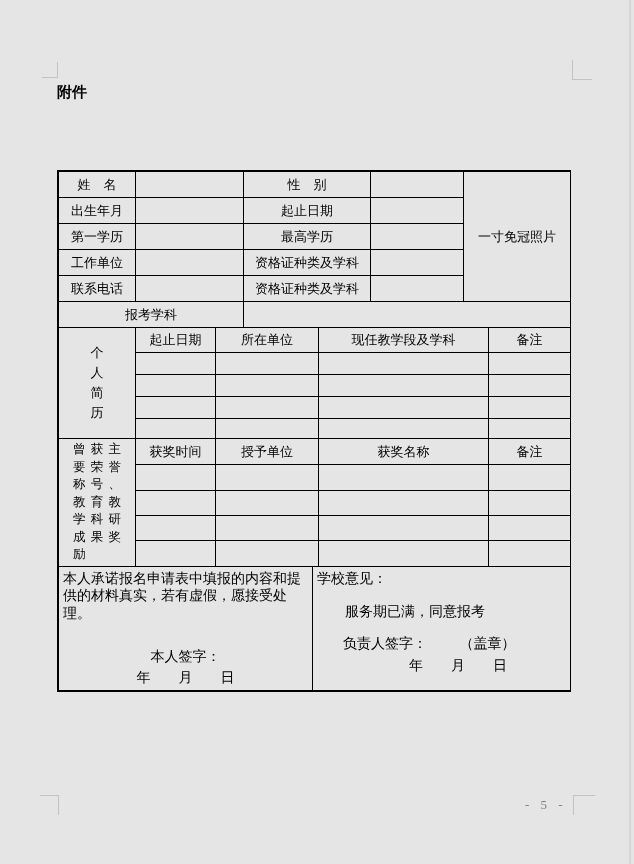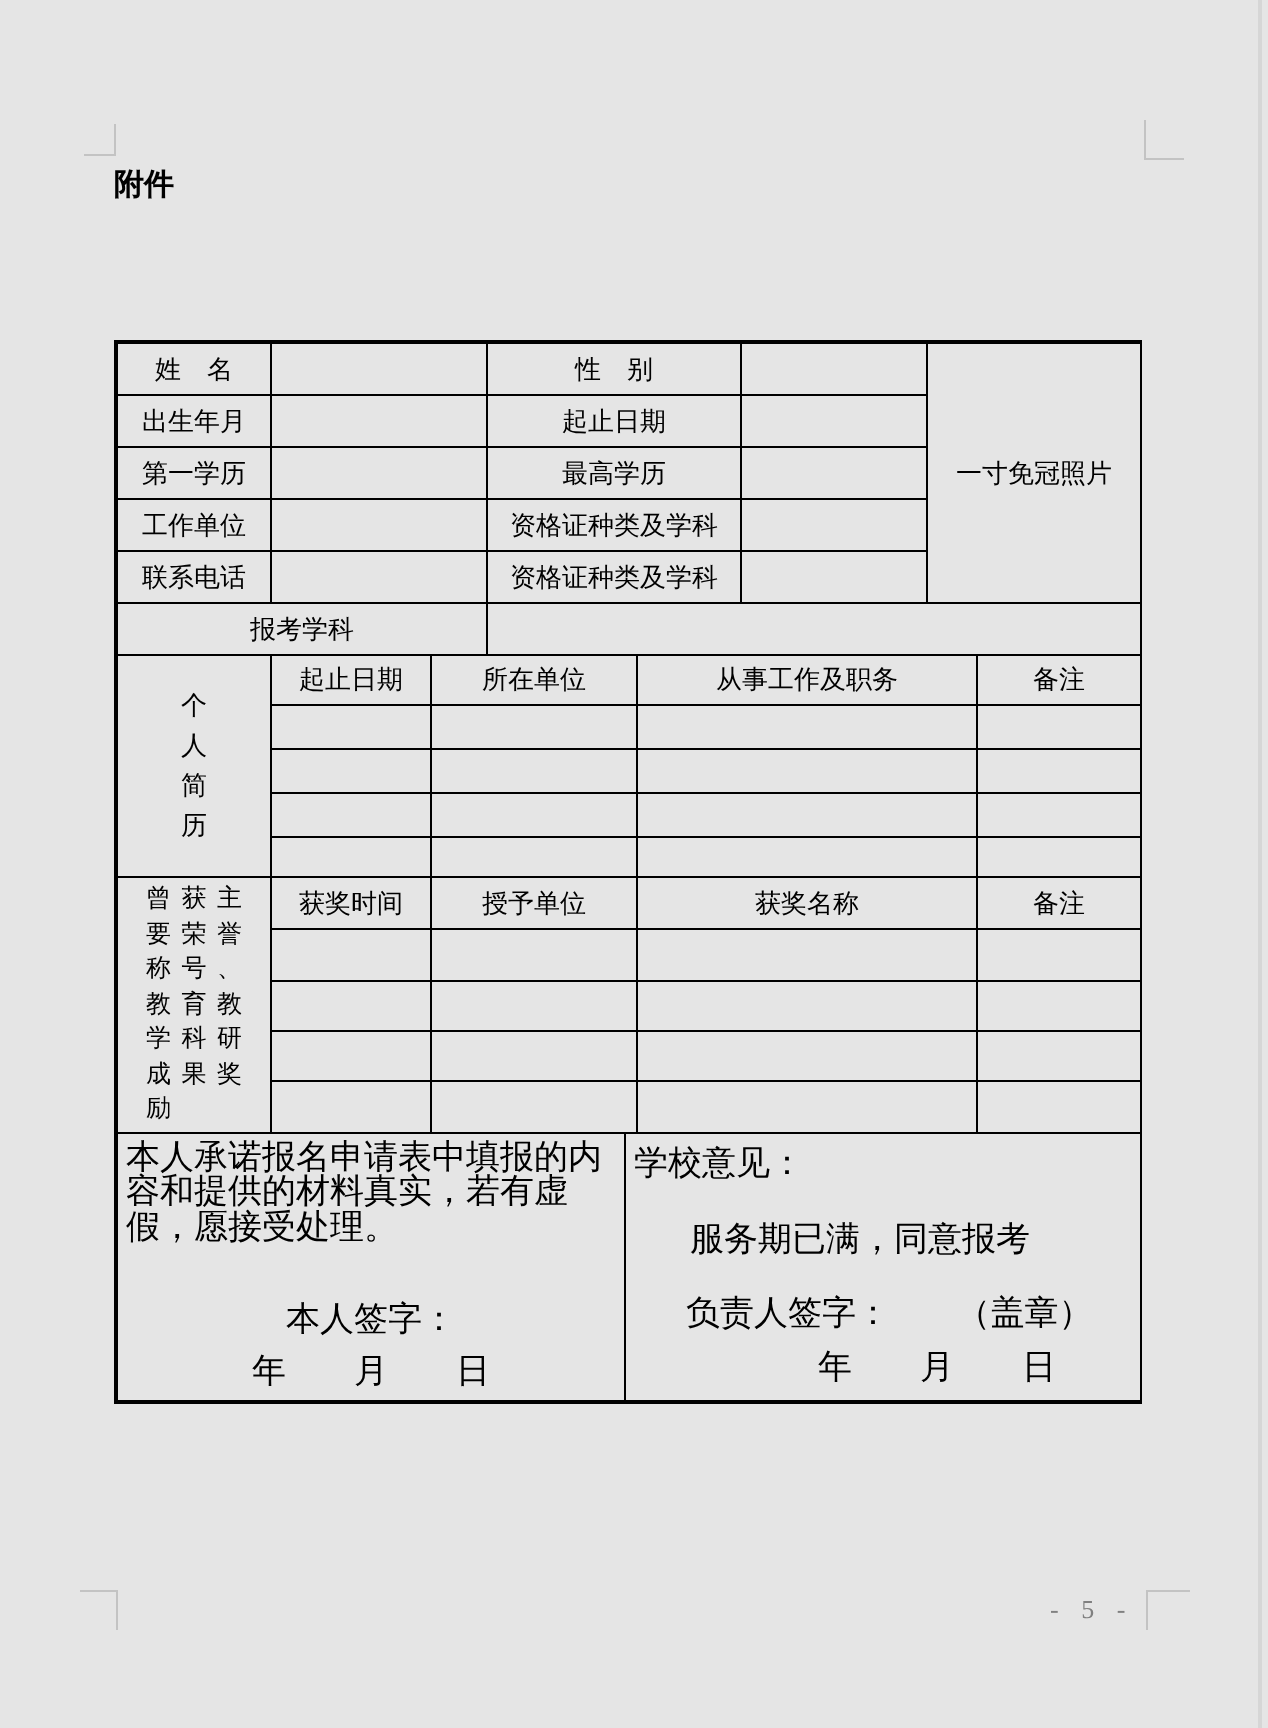--- a/index.html
+++ b/index.html
@@ -39,21 +39,21 @@
   .t2 tr.r1 { height: 22px; }
   .t2 tr.r1last { height: 20px; }
   .t2 tr.hdr2 { height: 24px; }
   .t2 tr.r2 { height: 23px; }
   .vert-label { white-space: pre-line; line-height: 20px; font-size: 13px; }
   .wrap-label { text-align: justify; text-align-last: left; text-justify: inter-character;
                 font-size: 12.5px; line-height: 17.5px; padding: 2px 14px; vertical-align: middle; }
 
   .t3 tr { height: 103px; }
   .t4 tr { height: 106px; }
-  .t3 td, .t4 td { vertical-align: top; text-align: left; padding: 3px 4px; font-size: 17px; }
+  .t3 td, .t4 td { vertical-align: top; text-align: left; padding: 3px 4px; font-size: 14px; }
   .promise-text { line-height: 17.5px; text-align: left; }
   .self-sign { margin-top: 26px; text-align: center; }
   .self-date { margin-top: 3px; text-align: center; }
   .school-note { margin: 15px 0 0 28px; }
   .school-sign-line { margin-top: 14px; }
   .school-sign { margin-left: 26px; }
   .seal { margin-left: 29px; }
   .school-date { margin: 4px 0 0 92px; }
   .review-sign { margin: 47px 0 0 282px; }
   .review-date { margin: 5px 0 0 348px; }
@@ -135,21 +135,21 @@
           <col style="width:82px">
         </colgroup>
       <tbody>
           <tr class="hdr1">
         <td rowspan="5" class="vert-label">个
 人
 简
 历</td>
         <td>起止日期</td>
         <td>所在单位</td>
-        <td>从事工作及职务</td>
+        <td>现任教学段及学科</td>
         <td>备注</td>
       </tr>
       <tr class="r1">
         <td></td>
             <td></td>
             <td></td>
             <td></td>
       </tr>
       <tr class="r1">
         <td></td>

